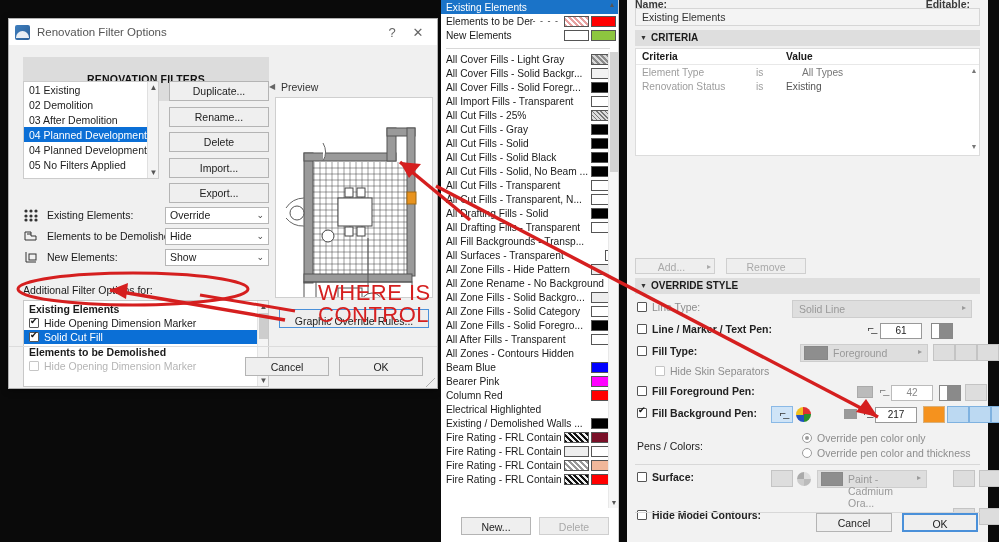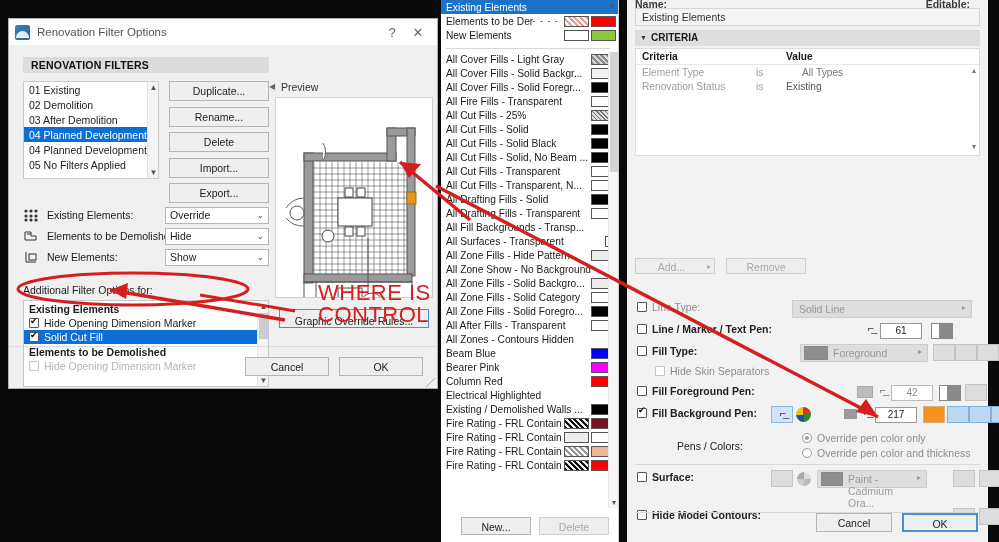--- a/index.html
+++ b/index.html
@@ -30,21 +30,21 @@
     content:""; position:absolute; left:1px; bottom:2px; width:13px; height:7px;
     background:#e9eef4; border-radius:7px 7px 0 0;
   }
   .titlebar .tt { color:#555; font-size:11.5px; flex:1; }
   .titlebar .tb { width:26px; text-align:center; color:#666; font-size:13px; cursor:default; }
 
   .dlg-body { position:absolute; left:0; top:26px; right:0; bottom:0; }
 
   .sec-head {
     background:#dcdcdc; color:#111; font-weight:bold; font-size:10.5px;
-    padding:2px 8px; letter-spacing:.2px;
+    padding:16px 8px; letter-spacing:.2px;text-align:center;
   }
 
   .filters-list {
     position:absolute; left:14px; top:36px; width:136px; height:98px;
     background:#fff; border:1px solid #ccc; overflow:hidden;
   }
   .fl-item { padding:1.5px 5px; font-size:10.5px; color:#222; white-space:nowrap; }
   .fl-item.sel { background:#0b6fd6; color:#fff; }
   .fl-scroll { position:absolute; right:0; top:0; width:11px; height:100%; background:#f4f4f4; border-left:1px solid #e0e0e0; }
   .fl-scroll .ar { position:absolute; left:0; width:11px; height:11px; text-align:center; font-size:8px; color:#555; line-height:11px; }
@@ -432,28 +432,32 @@
         </div>
         <div class="mid-row">
           <span class="nm">All Cover Fills - Solid Backgr...</span>
           <span class="sw" style="background:#f2f2f2"></span>
         </div>
         <div class="mid-row">
           <span class="nm">All Cover Fills - Solid Foregr...</span>
           <span class="sw" style="background:#000000"></span>
         </div>
         <div class="mid-row">
-          <span class="nm">All Fire Fills - Transparent</span>
+          <span class="nm">All Import Fills - Transparent</span>
           <span class="sw" style="background:#ffffff"></span>
         </div>
         <div class="mid-row">
           <span class="nm">All Cut Fills - 25%</span>
           <span class="sw" style="background:#a8a8a8;background-image:repeating-linear-gradient(45deg,#777 0 1px,#ddd 1px 3px)"></span>
         </div>
         <div class="mid-row">
+          <span class="nm">All Cut Fills - Gray</span>
+          <span class="sw" style="background:#000000"></span>
+        </div>
+        <div class="mid-row">
           <span class="nm">All Cut Fills - Solid</span>
           <span class="sw" style="background:#000000"></span>
         </div>
         <div class="mid-row">
           <span class="nm">All Cut Fills - Solid Black</span>
           <span class="sw" style="background:#000000"></span>
         </div>
         <div class="mid-row">
           <span class="nm">All Cut Fills - Solid, No Beam ...</span>
           <span class="sw" style="background:#000000"></span>
@@ -479,21 +483,21 @@
         </div>
         <div class="mid-row">
           <span class="nm">All Surfaces - Transparent</span>
           <span class="sw" style="background:#ffffff;margin-right:-14px"></span>
         </div>
         <div class="mid-row">
           <span class="nm">All Zone Fills - Hide Pattern</span>
           <span class="sw" style="background:#ebebeb"></span>
         </div>
         <div class="mid-row">
-          <span class="nm">All Zone Show - No Background</span>
+          <span class="nm">All Zone Rename - No Background</span>
         </div>
         <div class="mid-row">
           <span class="nm">All Zone Fills - Solid Backgro...</span>
           <span class="sw" style="background:#ededed"></span>
         </div>
         <div class="mid-row">
           <span class="nm">All Zone Fills - Solid Category</span>
           <span class="sw" style="background:#ffffff"></span>
         </div>
         <div class="mid-row">
@@ -595,20 +599,24 @@
   </div>
 
   <div class="ar-row">
     <div class="btn disabled">
       <span>Add...</span>
       <span class="car">▸</span>
     </div>
     <div class="btn disabled">Remove</div>
   </div>
 
+  <div class="rp-sec" id="sec-override">
+    <span class="tri">▼</span>
+    <span>OVERRIDE STYLE</span>
+  </div>
 
   <div class="os-row" style="top:298px;">
     <span class="chk"></span>
     <span class="lab dim">Line Type:</span>
     <span class="combo-dis" style="left:157px;top:2px;width:180px;">
       <span>Solid Line</span>
       <span class="car">▸</span>
     </span>
   </div>
 
@@ -659,21 +667,21 @@
     <span class="swtch" style="left:209px;top:5px;width:13px;height:10px;border-color:#999;background:#9a9a9a;"></span>
     <span class="penicon" style="left:224px;top:2px;">⌐̲</span>
     <span class="numbox" style="left:240px;top:3px;">217</span>
     <span class="swtch" id="bg-color-sw" style="left: 288px; top: 2px; width: 22px; height: 17px; border-color: rgb(217, 176, 122); background: rgb(245, 146, 30);"></span>
     <span class="sqbtn act" style="left:312px;top:2px;"></span>
     <span class="sqbtn act" style="left:334px;top:2px;"></span>
     <span class="sqbtn act" style="left:356px;top:2px;width:20px;"></span>
   </div>
 
   <div class="os-row" style="top:430px;height:34px;">
-    <span class="lab" style="left:2px;top:10px;font-weight:normal;margin-left:40px;">Pens / Colors:</span>
+    <span class="lab" style="left:2px;top:10px;font-weight:normal;">Pens / Colors:</span>
     <span class="radio on" style="left:167px;top:3px;"></span>
     <span style="position:absolute;left:182px;top:2px;font-size:10.5px;color:#8d8d8d;">Override pen color only</span>
     <span class="radio" style="left:167px;top:18px;"></span>
     <span style="position:absolute;left:182px;top:17px;font-size:10.5px;color:#8d8d8d;">Override pen color and thickness</span>
   </div>
 
   <div class="hr" style="top:464px;"></div>
 
   <div class="os-row" style="top:468px;">
     <span class="chk"></span>

